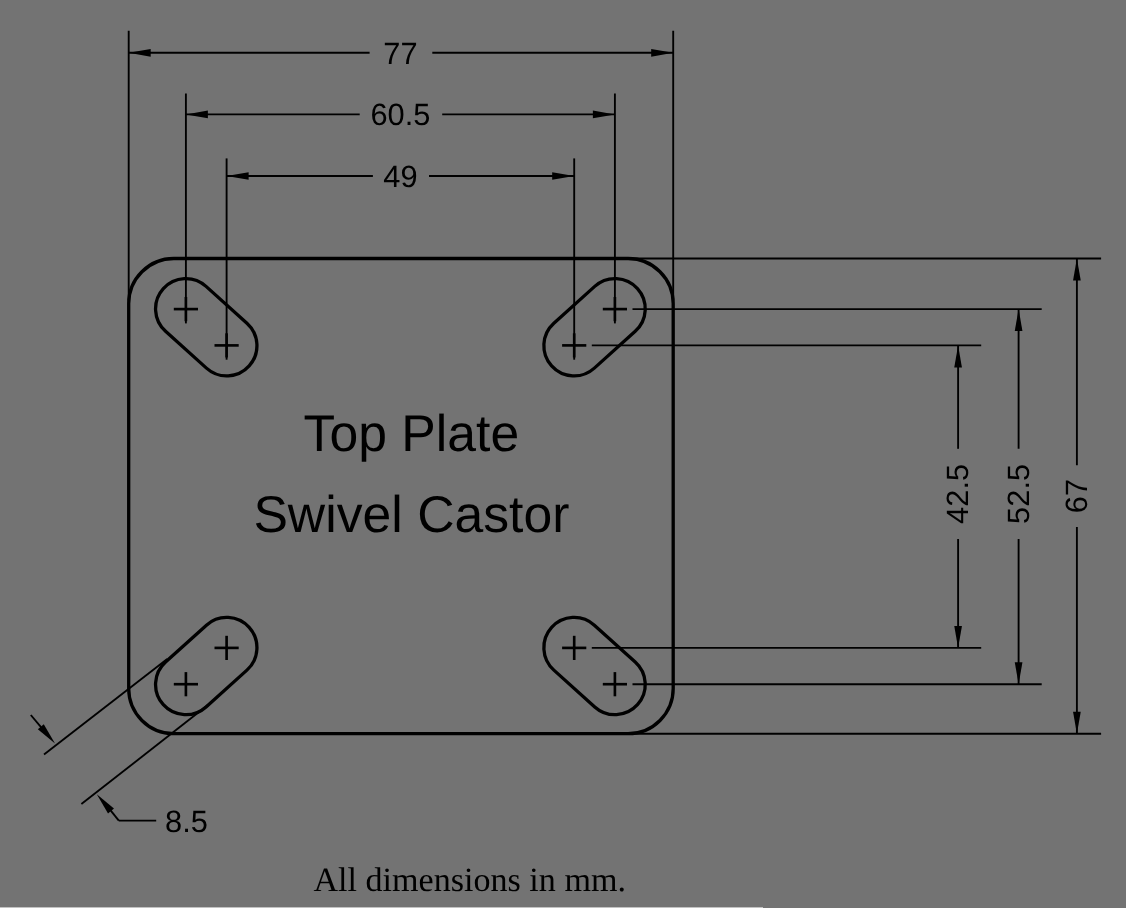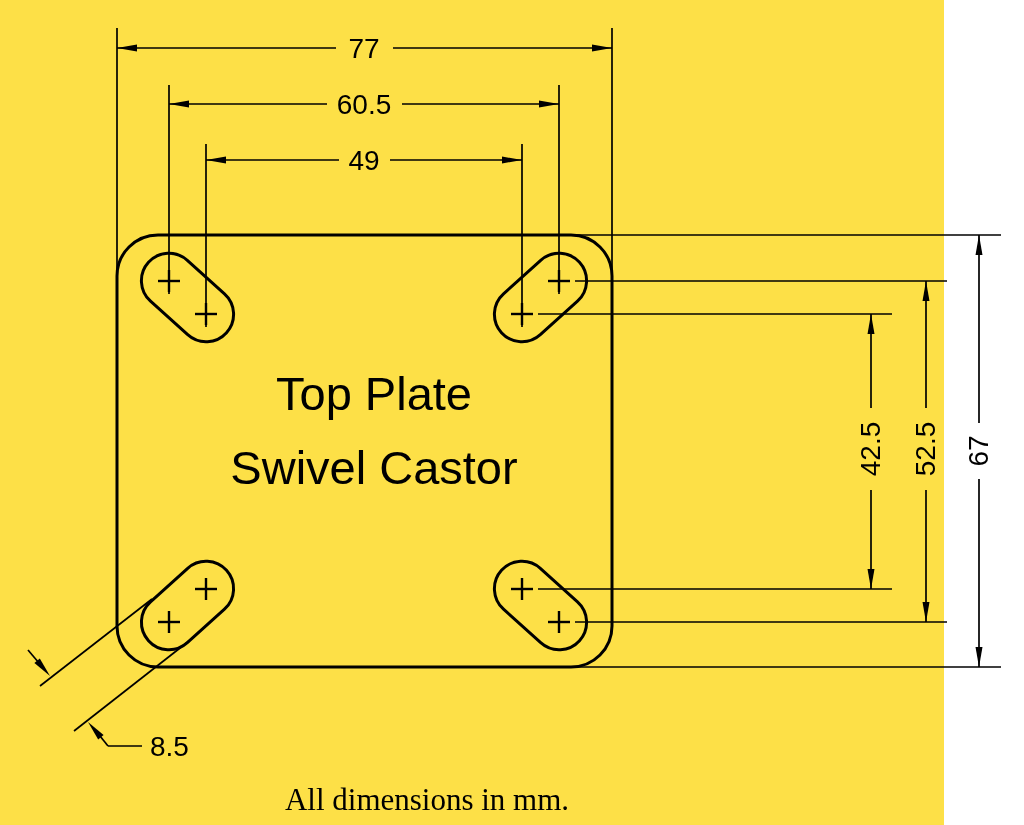--- a/index.html
+++ b/index.html
@@ -6,23 +6,23 @@
     margin: 0;
     padding: 0;
     background: #ffffff;
     width: 1024px;
     height: 825px;
     overflow: hidden;
     font-family: "Liberation Sans", sans-serif;
   }
   .stage {
     position: relative;
-    width: 944px;
+    width: 1024px;
     height: 825px;
-    background: #fde047;
+    background: #737373;
   }
   svg { display: block; }
   .outline {
     fill: none;
     stroke: #000000;
     stroke-width: 3;
   }
   .thinline {
     fill: none;
     stroke: #000000;

